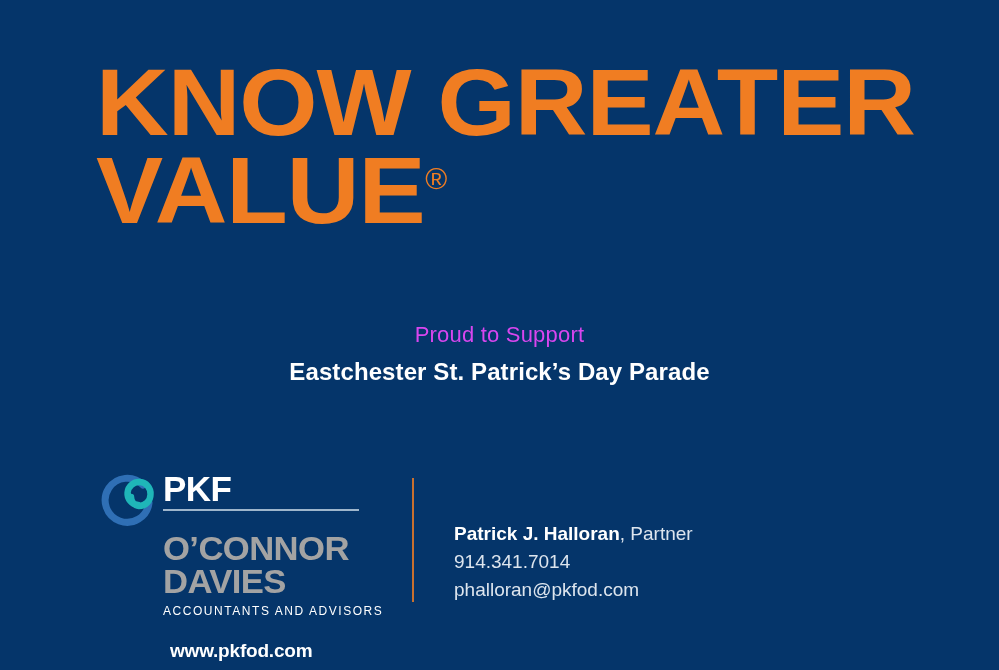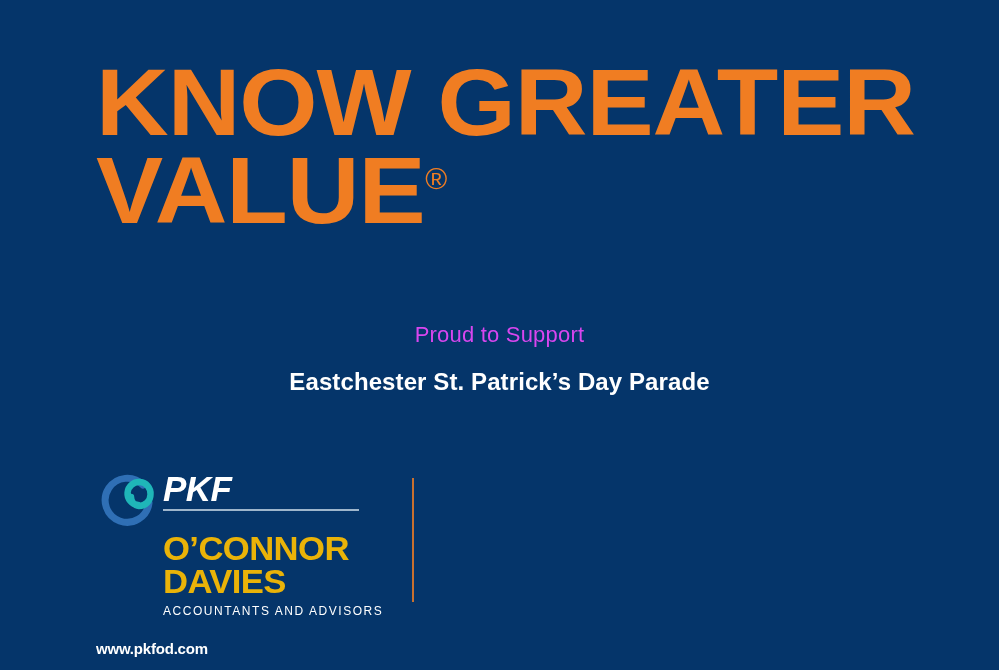--- a/index.html
+++ b/index.html
@@ -60,21 +60,21 @@
     font-weight: 300;
     letter-spacing: 0.2px;
     line-height: 1.35;
   }
   .support-title {
     color: #ffffff;
     font-size: 24px;
     font-weight: 700;
     letter-spacing: 0.1px;
     line-height: 1.45;
-    margin-top: 15px;
+    margin-top: 5px;
   }
 
   
   .logo-lockup {
     position: absolute;
     left: 96px;
     top: 470px;
     width: 272px;
   }
   .logo-row {
@@ -88,35 +88,34 @@
     width: 62px;
     height: 58px;
   }
   .logo-pkf {
     position: absolute;
     left: 67px;
     top: 1px;
     color: #ffffff;
     font-size: 35px;
     font-weight: 700;
-    font-style: italic;
     letter-spacing: -0.5px;
     line-height: 1;
   }
   .logo-rule {
     position: absolute;
     left: 67px;
     top: 39px;
     width: 196px;
     height: 2px;
     background: #9fb6cc;
   }
   .logo-name {
     margin-left: 67px;
-    color: #eab308;
+    color: #a3a3a3;
     font-size: 34px;
     font-weight: 700;
     letter-spacing: -0.6px;
     line-height: 0.96;
     text-transform: uppercase;
   }
   .logo-name .ln {
     display: block;
     white-space: nowrap;
     transform: scaleX(1.02);
@@ -126,23 +125,24 @@
     margin-left: 67px;
     margin-top: 7px;
     color: #ffffff;
     font-size: 12px;
     font-weight: 400;
     letter-spacing: 1.55px;
     white-space: nowrap;
     text-align: right;
   }
   .logo-url {
+    margin-left: 74px;
     margin-top: 22px;
     color: #ffffff;
-    font-size: 15px;
+    font-size: 19px;
     font-weight: 700;
     letter-spacing: -0.2px;
   }
 
   
   .divider {
     position: absolute;
     left: 412px;
     top: 478px;
     width: 2px;
@@ -198,14 +198,19 @@
     <div class="logo-name">
       <span class="ln">O’CONNOR</span>
       <span class="ln">DAVIES</span>
     </div>
     <div class="logo-tag">ACCOUNTANTS AND ADVISORS</div>
     <div class="logo-url">www.pkfod.com</div>
   </div>
 
   <div class="divider"></div>
 
+  <div class="contact">
+    <div class="contact-line"><span class="contact-name">Patrick J. Halloran</span><span>, Partner</span></div>
+    <div class="contact-line">914.341.7014</div>
+    <div class="contact-line">phalloran@pkfod.com</div>
+  </div>
 
 </div>
 
 </body></html>

